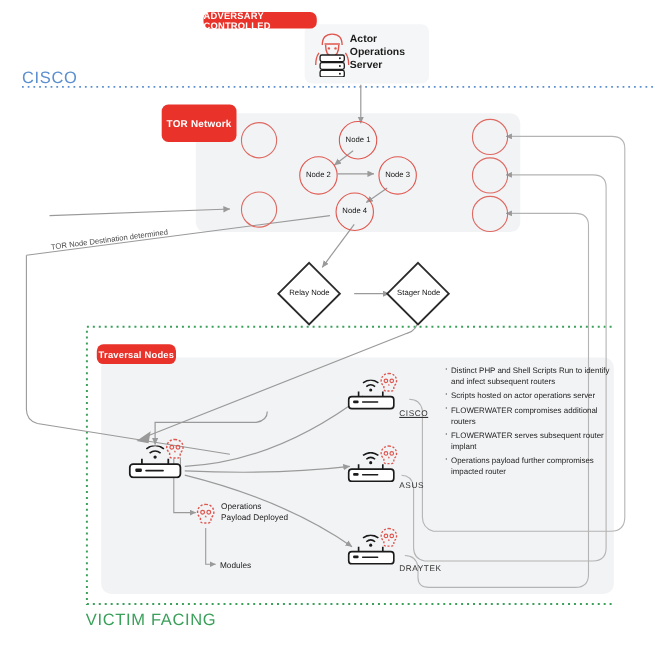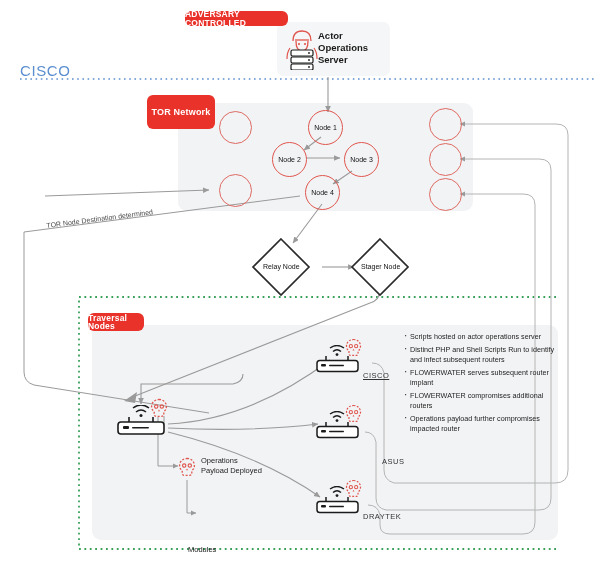--- a/index.html
+++ b/index.html
@@ -8,21 +8,21 @@
   #stage{position:absolute;left:0;top:0;width:595px;height:586px;}
   svg.layer{position:absolute;left:0;top:0;width:595px;height:586px;overflow:visible;}
   .abs{position:absolute;}
 
   
   .pill{background:#e8322a;color:#fff;border-radius:6px;
         font-weight:bold;letter-spacing:.2px;display:flex;
         align-items:center;justify-content:center;line-height:1;}
   .pill.adversary{left:185px;top:11px;width:103px;height:15px;font-size:8.5px;}
   .pill.tor{left:147px;top:95px;width:68px;height:34px;font-size:9px;}
-  .pill.traversal{left:88px;top:313px;width:56px;height:18px;font-size:8.5px;}
+  .pill.traversal{left:88px;top:313px;width:72px;height:18px;font-size:8.5px;text-align:right;}
 
   
   .zone-label{font-size:15px;letter-spacing:.6px;}
   .zone-acos{left:20px;top:62px;color:#5b8fd0;}
   .zone-victim{left:78px;top:555px;color:#3aa05a;}
 
   
   .panel{background:#f2f3f5;border-radius:9px;}
   .panel-tor{left:178px;top:103px;width:295px;height:108px;}
   .panel-inner{left:92px;top:325px;width:466px;height:215px;}
@@ -108,20 +108,21 @@
              L539,510 Q551,510 551,498 L551,170 Q551,159 539,159 L460,159" fill="none" stroke="#b4b4b4" stroke-width="1" marker-end="url(#ah)"></path>
     <path d="M368,505 Q378,505 380,515 L380,525 Q380,534 390,534
              L523,534 Q535,534 535,522 L535,205 Q535,194 523,194 L460,194" fill="none" stroke="#b4b4b4" stroke-width="1" marker-end="url(#ah)"></path>
   </svg>
 
   <div class="abs pill adversary">ADVERSARY CONTROLLED</div>
   <div class="abs pill tor">TOR Network</div>
   <div class="abs pill traversal">Traversal Nodes</div>
 
   <div class="abs zone-label zone-acos">CISCO</div>
+  <div class="abs zone-label zone-victim">VICTIM FACING</div>
 
   <svg class="abs" style="left:285px;top:28px;width:34px;height:42px;" viewBox="0 0 34 42">
     <path d="M8,13 Q8,3 17,3 Q26,3 26,13" fill="none" stroke="#e0564e" stroke-width="1.3"></path>
     <path d="M10,12 L24,12" stroke="#e0564e" stroke-width="1.3"></path>
     <path d="M11,13 Q11,23 17,23 Q23,23 23,13" fill="none" stroke="#e0564e" stroke-width="1.3"></path>
     <circle cx="14" cy="16" r="1.1" fill="#e0564e"></circle>
     <circle cx="20" cy="16" r="1.1" fill="#e0564e"></circle>
     <path d="M5,20 Q2,24 2,31" fill="none" stroke="#e0564e" stroke-width="1.2"></path>
     <path d="M29,20 Q32,24 32,31" fill="none" stroke="#e0564e" stroke-width="1.2"></path>
     <rect x="6" y="22" width="22" height="6" rx="1.6" fill="#fff" stroke="#1b1b1b" stroke-width="1.2"></rect>
@@ -190,21 +191,21 @@
              L13.8,16.4 C13.8,17.6 12.8,18.4 11.6,18.4 L6.4,18.4
              C5.2,18.4 4.2,17.6 4.2,16.4 L4.2,13.6 C2.8,12.6 1.6,11 1.6,8.5
              C1.6,4.6 4.6,1.5 9,1.5 Z" fill="none" stroke="#e0564e" stroke-width="1.3" stroke-dasharray="2 1.6"></path>
     <circle cx="6.2" cy="8.6" r="1.7" fill="none" stroke="#e0564e" stroke-width="1.1"></circle>
     <circle cx="11.8" cy="8.6" r="1.7" fill="none" stroke="#e0564e" stroke-width="1.1"></circle>
     <path d="M9,11.4 L8,13.2 L10,13.2 Z" fill="#e0564e"></path>
   </svg>
   <div class="abs lbl" style="left:201px;top:456px;width:95px;">Operations
 Payload Deployed</div>
 
-  <div class="abs lbl" style="left:188px;top:509px;margin-top:36px;">Modules</div>
+  <div class="abs lbl" style="left:200px;top:509px;">Modules</div>
 
   <svg class="abs" style="left:313px;top:345px;width:50px;height:28px;" viewBox="0 0 50 28">
     <path d="M17,3 Q24,-2 31,3" fill="none" stroke="#1b1b1b" stroke-width="1.4"></path>
     <path d="M20,6.5 Q24,3 28,6.5" fill="none" stroke="#1b1b1b" stroke-width="1.4"></path>
     <circle cx="24" cy="9.6" r="1.4" fill="#1b1b1b"></circle>
     <path d="M13,11 L13,17" stroke="#1b1b1b" stroke-width="1.5"></path>
     <path d="M35,11 L35,17" stroke="#1b1b1b" stroke-width="1.5"></path>
     <rect x="4" y="15.5" width="41" height="11" rx="2.8" fill="#fff" stroke="#1b1b1b" stroke-width="1.5"></rect>
     <rect x="8" y="19" width="5" height="2.6" rx="1" fill="#1b1b1b"></rect>
     <rect x="16" y="19.8" width="15" height="1.4" rx="0.7" fill="#1b1b1b"></rect>
@@ -232,21 +233,21 @@
   </svg>
   <svg class="abs" style="left:345px;top:404px;width:17px;height:20px;" viewBox="0 0 18 21">
     <path d="M9,1.5 C13.4,1.5 16.4,4.6 16.4,8.5 C16.4,11 15.2,12.6 13.8,13.6
              L13.8,16.4 C13.8,17.6 12.8,18.4 11.6,18.4 L6.4,18.4
              C5.2,18.4 4.2,17.6 4.2,16.4 L4.2,13.6 C2.8,12.6 1.6,11 1.6,8.5
              C1.6,4.6 4.6,1.5 9,1.5 Z" fill="none" stroke="#e0564e" stroke-width="1.3" stroke-dasharray="2 1.6"></path>
     <circle cx="6.2" cy="8.6" r="1.7" fill="none" stroke="#e0564e" stroke-width="1.1"></circle>
     <circle cx="11.8" cy="8.6" r="1.7" fill="none" stroke="#e0564e" stroke-width="1.1"></circle>
     <path d="M9,11.4 L8,13.2 L10,13.2 Z" fill="#e0564e"></path>
   </svg>
-  <div class="abs vendor" style="left:382px;top:437px;margin-top:20px;">ASUS</div>
+  <div class="abs vendor" style="left:363px;top:437px;">ASUS</div>
 
   <svg class="abs" style="left:313px;top:486px;width:50px;height:28px;" viewBox="0 0 50 28">
     <path d="M17,3 Q24,-2 31,3" fill="none" stroke="#1b1b1b" stroke-width="1.4"></path>
     <path d="M20,6.5 Q24,3 28,6.5" fill="none" stroke="#1b1b1b" stroke-width="1.4"></path>
     <circle cx="24" cy="9.6" r="1.4" fill="#1b1b1b"></circle>
     <path d="M13,11 L13,17" stroke="#1b1b1b" stroke-width="1.5"></path>
     <path d="M35,11 L35,17" stroke="#1b1b1b" stroke-width="1.5"></path>
     <rect x="4" y="15.5" width="41" height="11" rx="2.8" fill="#fff" stroke="#1b1b1b" stroke-width="1.5"></rect>
     <rect x="8" y="19" width="5" height="2.6" rx="1" fill="#1b1b1b"></rect>
     <rect x="16" y="19.8" width="15" height="1.4" rx="0.7" fill="#1b1b1b"></rect>
@@ -257,21 +258,21 @@
              C5.2,18.4 4.2,17.6 4.2,16.4 L4.2,13.6 C2.8,12.6 1.6,11 1.6,8.5
              C1.6,4.6 4.6,1.5 9,1.5 Z" fill="none" stroke="#e0564e" stroke-width="1.3" stroke-dasharray="2 1.6"></path>
     <circle cx="6.2" cy="8.6" r="1.7" fill="none" stroke="#e0564e" stroke-width="1.1"></circle>
     <circle cx="11.8" cy="8.6" r="1.7" fill="none" stroke="#e0564e" stroke-width="1.1"></circle>
     <path d="M9,11.4 L8,13.2 L10,13.2 Z" fill="#e0564e"></path>
   </svg>
   <div class="abs vendor" style="left:363px;top:512px;">DRAYTEK</div>
 
   <div class="abs bullets">
     <ul>
+      <li>Distinct PHP and Shell Scripts Run to identify and infect subsequent routers</li>
       <li>Scripts hosted on actor operations server</li>
-      <li>Distinct PHP and Shell Scripts Run to identify and infect subsequent routers</li>
+      <li>FLOWERWATER compromises additional routers</li>
       <li>FLOWERWATER serves subsequent router implant</li>
-      <li>FLOWERWATER compromises additional routers</li>
       <li>Operations payload further compromises impacted router</li>
     </ul>
   </div>
 
 </div>
 
 </body></html>

